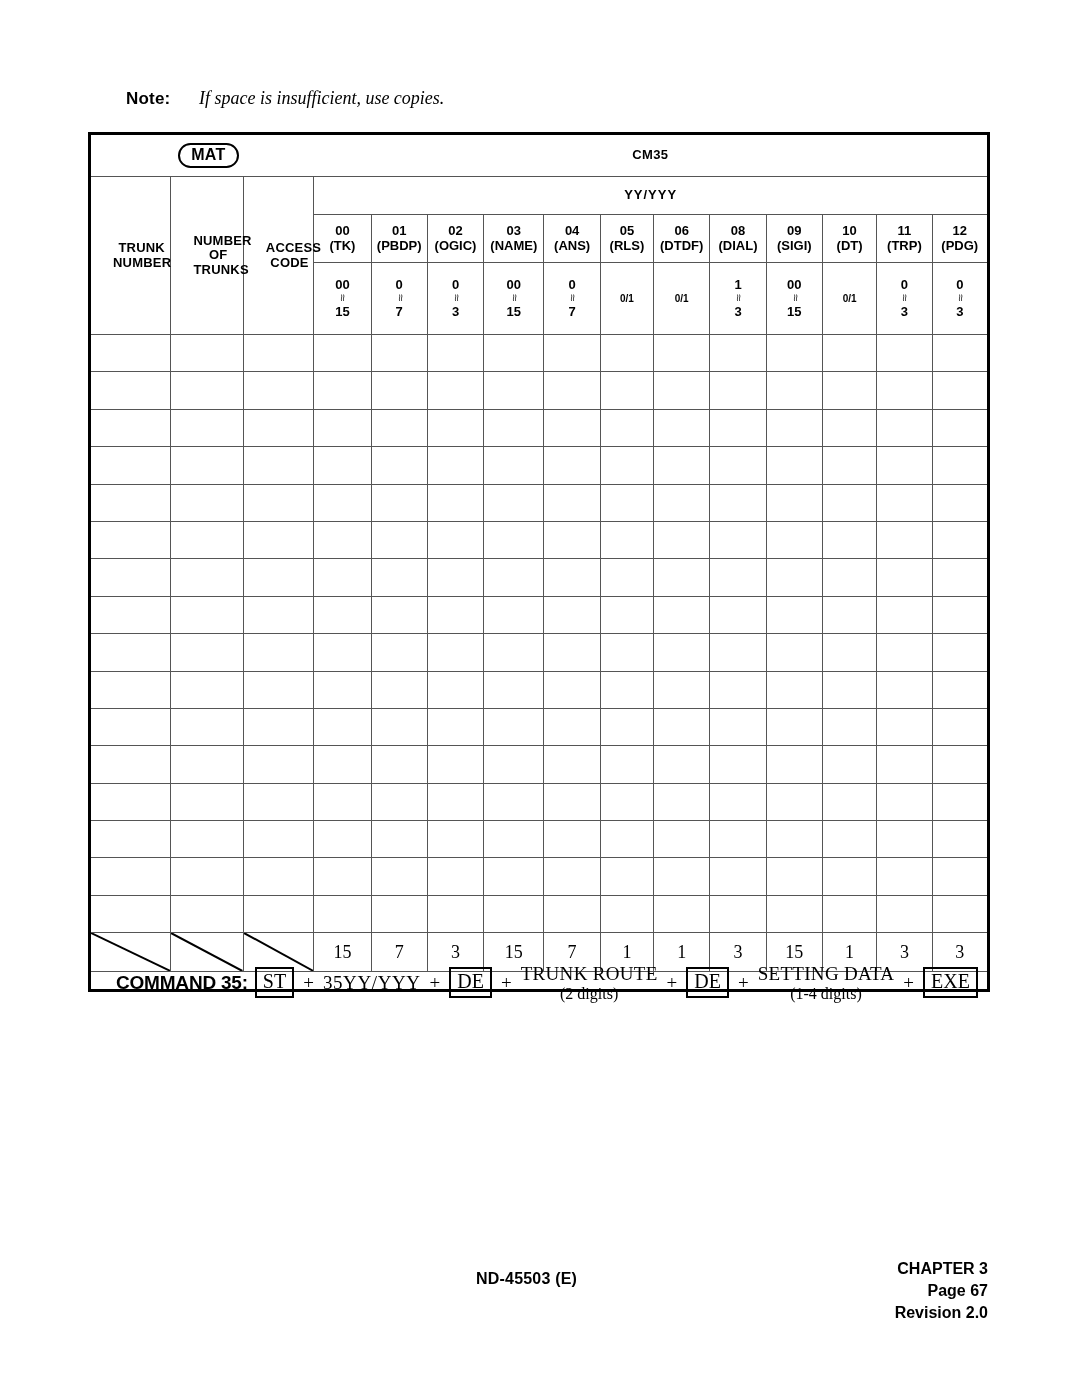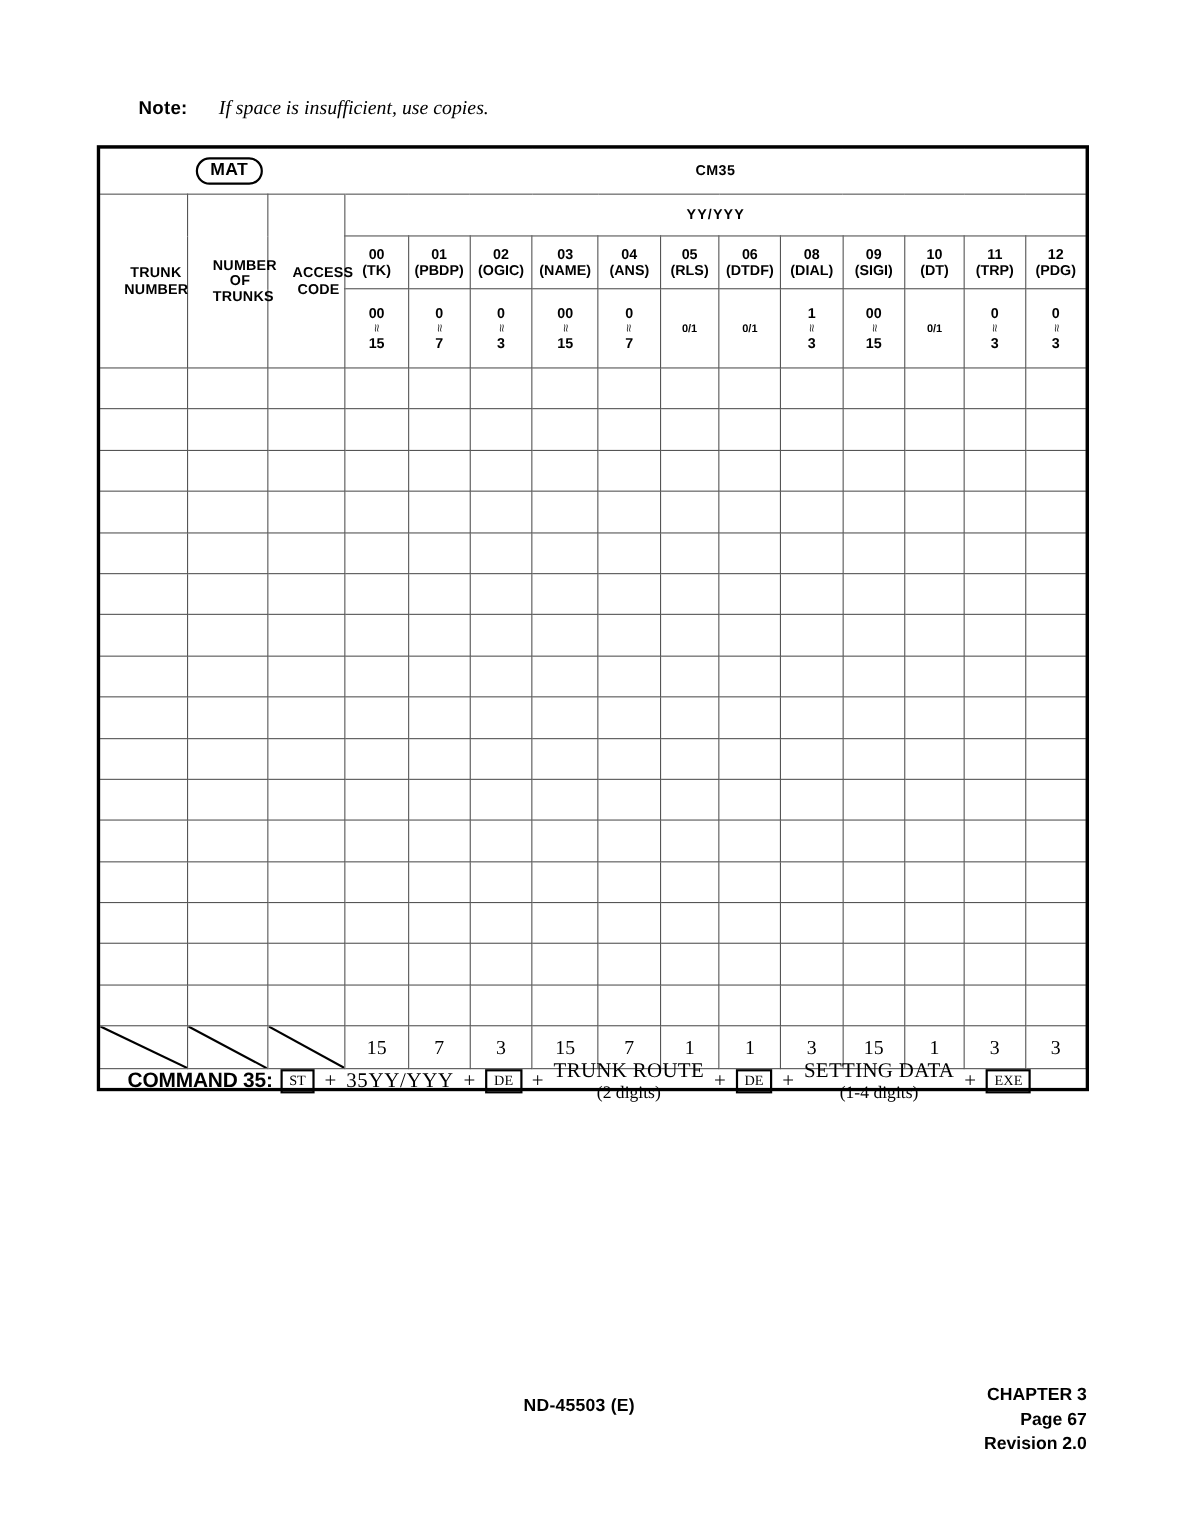--- a/index.html
+++ b/index.html
@@ -165,21 +165,21 @@
     font-family: "Liberation Sans", sans-serif;
     font-weight: bold;
     font-size: 19px;
     letter-spacing: -0.2px;
     margin-right: 7px;
   }
   .key-box {
     display: inline-block;
     border: 2.5px solid #000;
     font-family: "Liberation Serif", serif;
-    font-size: 13px;
+    font-size: 20px;
     padding: 0px 6px 2px 6px;
     line-height: 1.25;
   }
   .plus {
     font-family: "Liberation Serif", serif;
     font-size: 19px;
     margin: 0 9px;
   }
   .cmd-serif {
     font-family: "Liberation Serif", serif;

